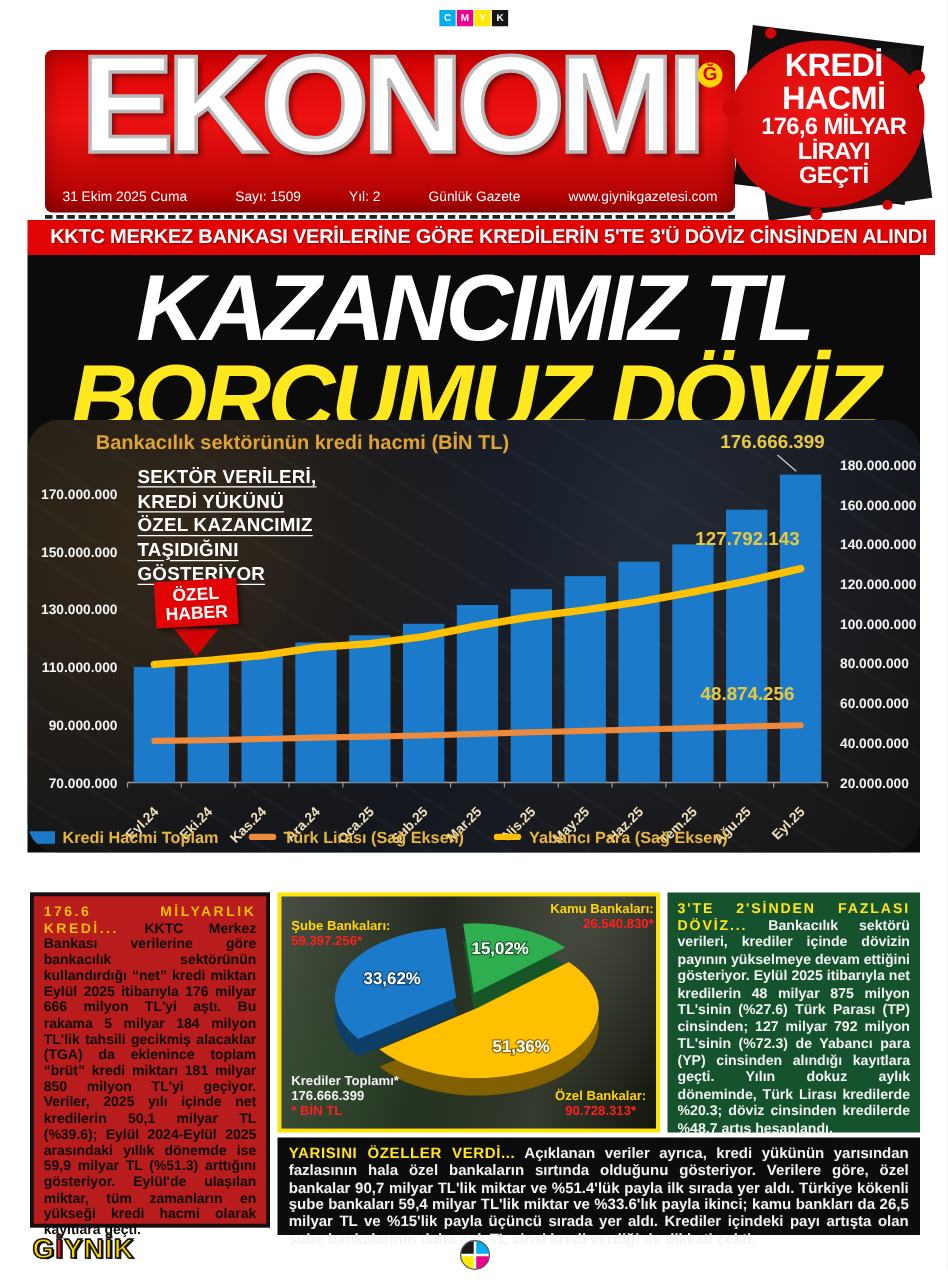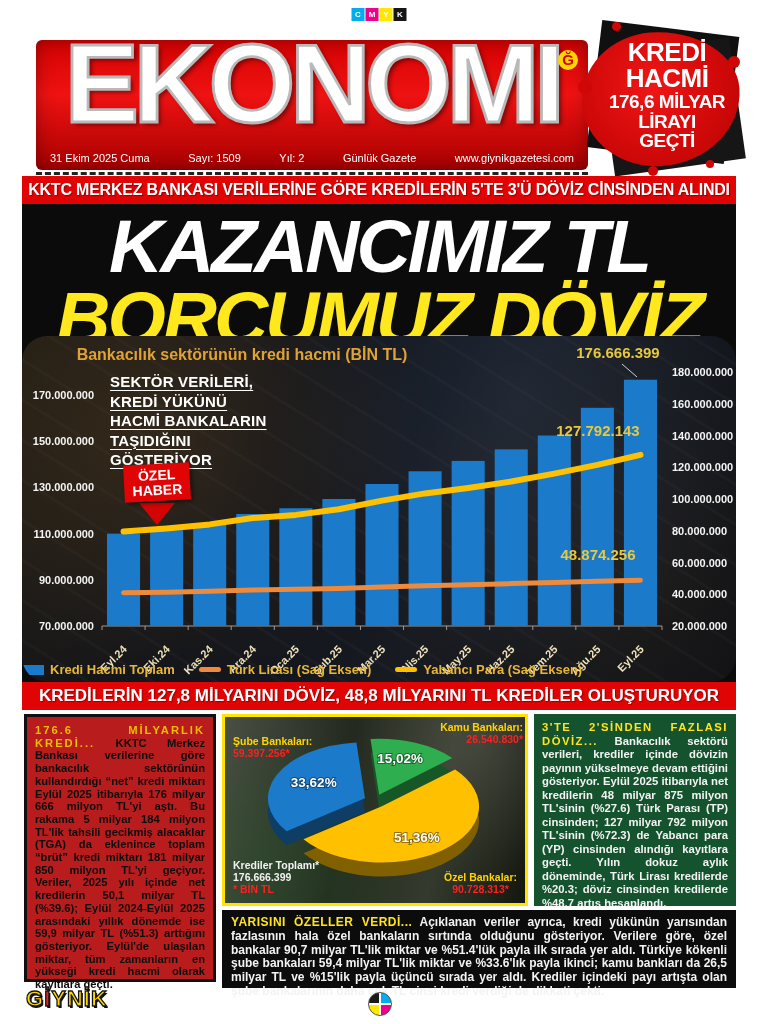--- a/index.html
+++ b/index.html
@@ -35,21 +35,21 @@
         border-radius:46% 54% 52% 48%/50% 46% 54% 50%;transform:rotate(-4deg);}
   .burst .dot{position:absolute;border-radius:50%;background:#cf0707;}
   .burst .txt{position:absolute;inset:10px 6px 18px 6px;display:flex;flex-direction:column;
         justify-content:center;color:#fff;font-weight:900;text-align:center;z-index:3;}
   .burst .t-big{font-size:26px;line-height:1.02;letter-spacing:-.5px;}
   .burst .t-sm{font-size:19px;line-height:1.05;letter-spacing:-.5px;}
 
   
   .strap{position:absolute;left:22px;width:714px;height:28px;background:#e10404;z-index:3;
          display:flex;align-items:center;justify-content:center;color:#fff;font-weight:800;
-         white-space:nowrap;text-shadow:1px 1px 1px rgba(0,0,0,.35);}
+         white-space:nowrap;text-shadow:1px 1px 1px rgba(0,0,0,.35);padding-left:12px;}
   .strap-top{top:176px;font-size:16px;letter-spacing:-.2px;}
   .strap-mid{top:682px;font-size:17px;}
 
   
   .black-block{position:absolute;left:22px;top:204px;width:714px;height:478px;background:#0b0b0b;}
   .headline{position:relative;text-align:center;line-height:.96;padding-top:6px;font-style:italic;}
   .headline .h1{color:#fff;font-weight:900;font-size:75px;letter-spacing:-3px;white-space:nowrap;}
   .headline .h2{color:#ffe81e;font-weight:900;font-size:75px;letter-spacing:-3px;white-space:nowrap;}
 
   .chart-panel{position:absolute;left:0;top:132px;width:714px;height:346px;overflow:hidden;
@@ -172,21 +172,21 @@
     <div class="headline">
       <div class="h1">KAZANCIMIZ TL</div>
       <div class="h2">BORCUMUZ DÖVİZ</div>
     </div>
 
     <div class="chart-panel">
       <div class="chart-title">Bankacılık sektörünün kredi hacmi (BİN TL)</div>
       <div class="chart-note">
         <span>SEKTÖR VERİLERİ,</span>
         <span>KREDİ YÜKÜNÜ</span>
-        <span>HACMİ BANKALARIN</span>
+        <span>ÖZEL KAZANCIMIZ</span>
         <span>TAŞIDIĞINI</span>
         <span>GÖSTERİYOR</span>
       </div>
       <div class="ozel-badge">
         <div class="bx">
           <div>ÖZEL</div>
           <div>HABER</div>
         </div>
         <div class="tri"></div>
       </div>
@@ -264,21 +264,20 @@
           <span>Türk Lirası (Sağ Eksen)</span>
         </span>
         <span class="li">
           <i class="sw line" style="background: rgb(255, 192, 0);"></i>
           <span>Yabancı Para (Sağ Eksen)</span>
         </span>
       </div>
     </div>
   </div>
 
-  <div class="strap strap-mid">KREDİLERİN 127,8 MİLYARINI DÖVİZ, 48,8 MİLYARINI TL KREDİLER OLUŞTURUYOR</div>
 
   <div class="art-left"><span class="lead">176.6 MİLYARLIK KREDİ...</span><span> KKTC Merkez Bankası verilerine göre bankacılık sektörünün kullandırdığı “net” kredi miktarı Eylül 2025 itibarıyla 176 milyar 666 milyon TL'yi aştı. Bu rakama 5 milyar 184 milyon TL'lik tahsili gecikmiş alacaklar (TGA) da eklenince toplam “brüt” kredi miktarı 181 milyar 850 milyon TL'yi geçiyor. Veriler, 2025 yılı içinde net kredilerin 50,1 milyar TL (%39.6); Eylül 2024-Eylül 2025 arasındaki yıllık dönemde ise 59,9 milyar TL (%51.3) arttığını gösteriyor. Eylül'de ulaşılan miktar, tüm zamanların en yükseği kredi hacmi olarak kayıtlara geçti.</span></div>
 
   <div class="pie-panel">
     <svg class="pie-svg" width="300" height="162" viewBox="0 0 300 162">
         <path d="M 154.11426347983928 77.675002121305 L 145.5 21.9 A 97 56 0 0 1 227.3 40.9 Z" fill="rgb(23,87,39)"></path>
         <path d="M 139.98343167511797 81.18132705038389 L 61.6 114.2 A 97 56 0 0 1 131.4 25.4 Z" fill="rgb(14,61,101)"></path>
         <path d="M 156.85547118074138 89.33353229330481 L 230.1 52.6 A 97 56 0 1 1 78.5 122.3 Z" fill="rgb(128,96,0)"></path>
         <path d="M 154.11426347983928 63.67500212130499 L 145.5 7.9 A 97 56 0 0 1 227.3 26.9 Z" fill="#2eae4e"></path>
         <path d="M 139.98343167511797 67.18132705038389 L 61.6 100.2 A 97 56 0 0 1 131.4 11.4 Z" fill="#1b7ac9"></path>

